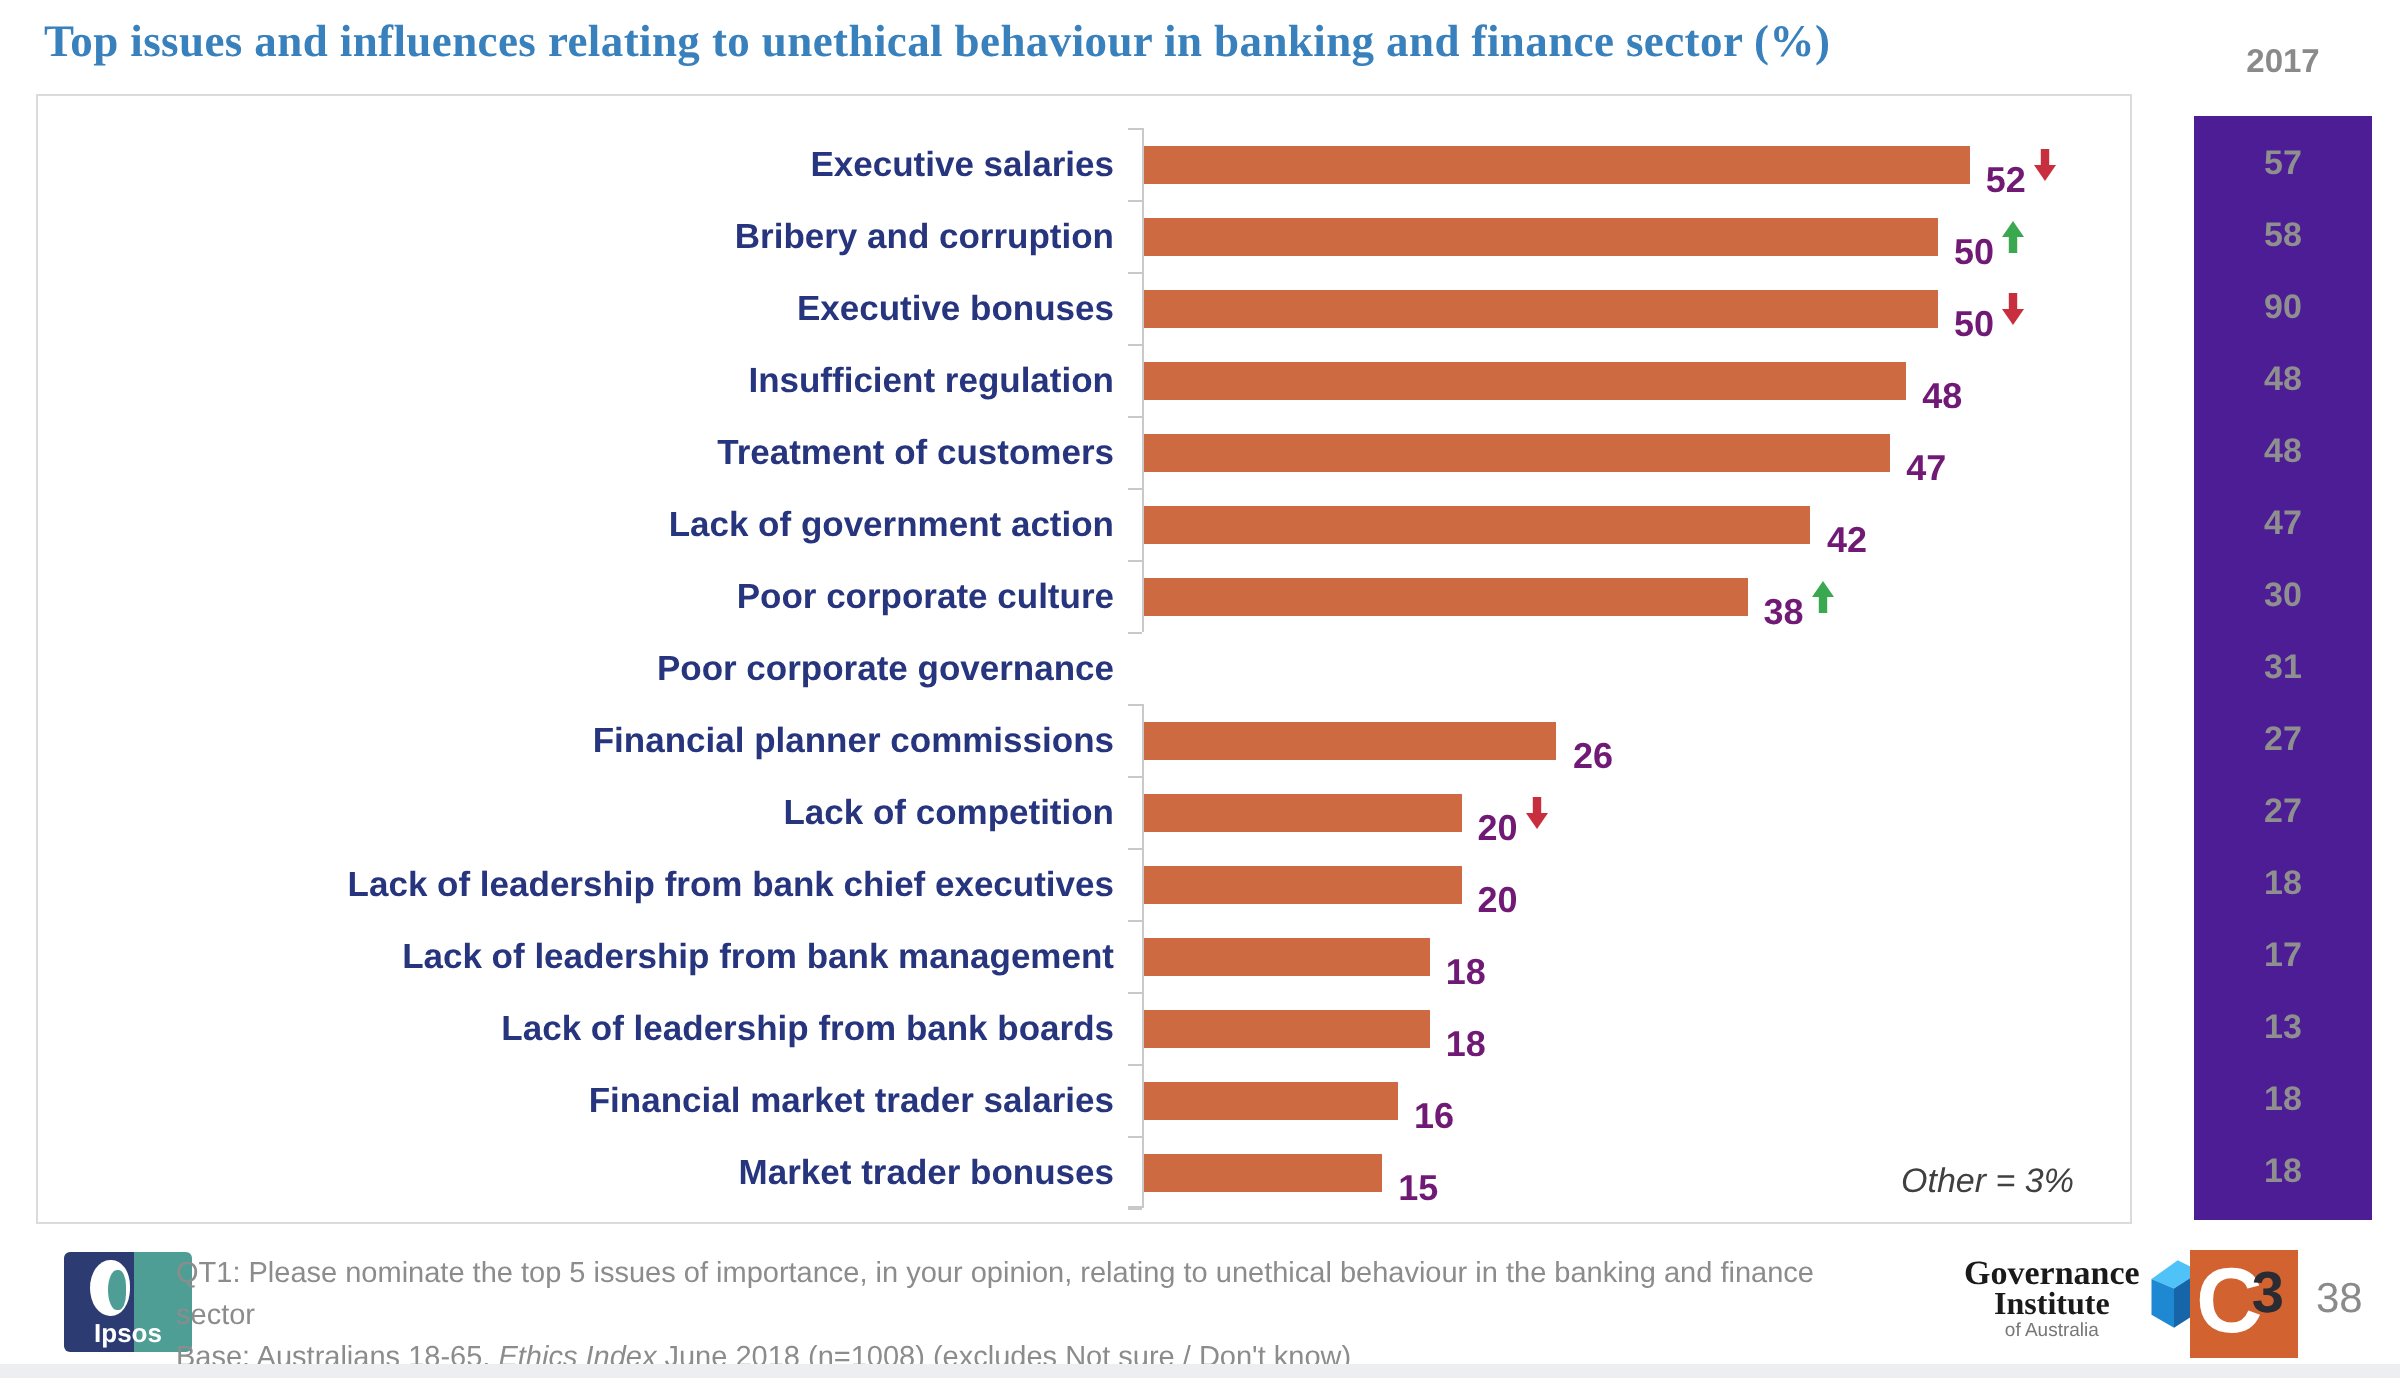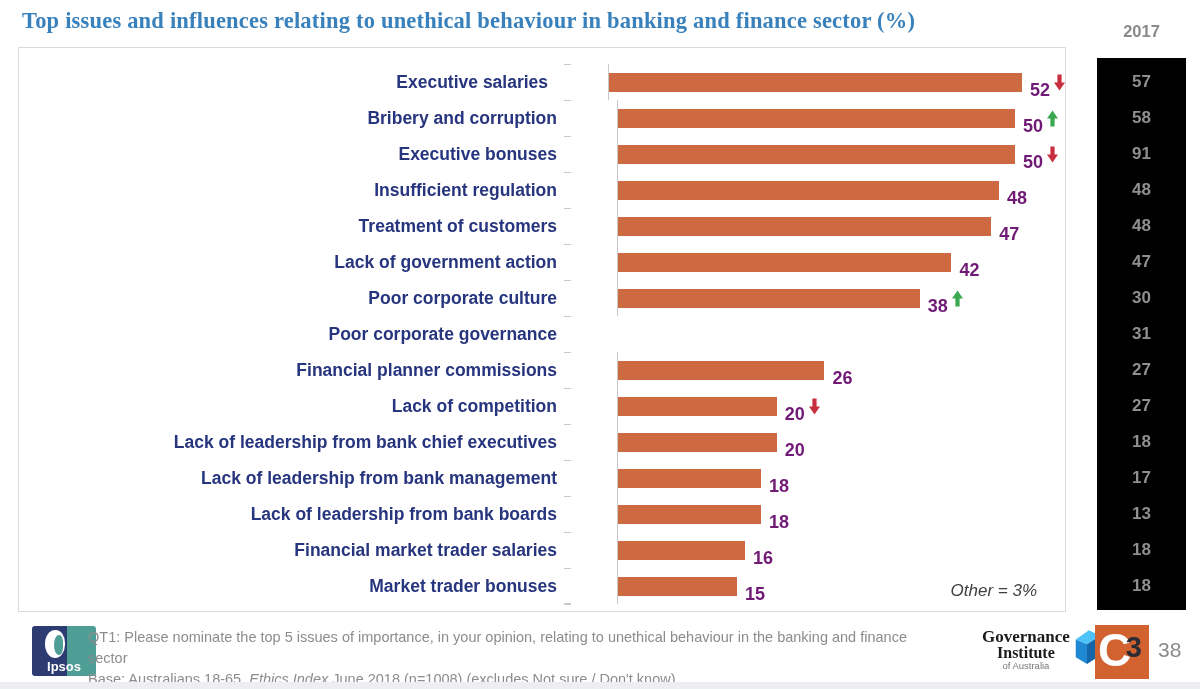--- a/index.html
+++ b/index.html
@@ -10,36 +10,36 @@
          font-family:"Liberation Serif", serif;font-weight:bold;font-size:22.5px;
          color:#3981BC;letter-spacing:0.2px;}
 
   .year-header{position:absolute;left:1097px;top:22px;width:89px;text-align:center;
                font-size:16.5px;font-weight:bold;color:#8A8A8A;}
 
   .chart-box{position:absolute;left:18px;top:47px;width:1048px;height:565px;
              border:1.5px solid #DBDBDB;background:#fff;box-sizing:border-box;}
 
   .rows{position:absolute;left:0;top:16px;width:100%;}
-  .row{position:relative;display:flex;align-items:center;height:36px;gap:46px;}
+  .row{position:relative;display:flex;align-items:center;height:36px;}
   .row::before{content:'';position:absolute;left:545px;top:-0.5px;width:7px;height:1.5px;background:#C9C9C9;}
   .rows::after{content:'';position:absolute;left:545px;bottom:-0.5px;width:7px;height:1.5px;background:#C9C9C9;}
   .row-label{width:538px;padding-right:14px;text-align:right;
              font-size:17.5px;font-weight:bold;color:#27357E;}
   .bar-area{flex:1;display:flex;align-items:center;height:100%;
             border-left:1.5px solid #C9C9C9;}
   .bar{height:19px;}
   .value{margin-left:8px;font-size:18px;font-weight:bold;color:#701a75;margin-top:16px;}
   .arrow{margin-left:4px;flex:0 0 auto;}
 
   .other-note{position:absolute;right:28px;bottom:10px;font-size:17px;font-style:italic;
               font-weight:500;color:#404040;}
 
   .year-col{position:absolute;left:1097px;top:58px;width:89px;height:546px;
-            background:#000000;padding-top:6px;box-sizing:content-box;}
+            background:#4c1d95;padding-top:6px;box-sizing:content-box;}
   .year-cell{height:36px;line-height:36px;text-align:center;
              font-size:17px;font-weight:bold;color:#8F8F8F;}
 
   .footer-text{position:absolute;left:88px;top:627px;width:860px;
                font-size:14.5px;color:#8C8C8C;line-height:21px;}
   .footer-text .it{font-style:italic;}
 
   .ipsos-logo{position:absolute;left:32px;top:626px;width:64px;height:50px;border-radius:3px;
               overflow:hidden;}
   .ipsos-left{position:absolute;left:0;top:0;width:55%;height:100%;background:#2C3C72;}
@@ -194,21 +194,21 @@
             <div class="value">15</div>
           </div>
         </div>
       </div>
     <div class="other-note">Other = 3%</div>
   </div>
 
   <div class="year-col" id="yearCol">
       <div class="year-cell">57</div>
       <div class="year-cell">58</div>
-      <div class="year-cell">91</div>
+      <div class="year-cell">90</div>
       <div class="year-cell">48</div>
       <div class="year-cell">48</div>
       <div class="year-cell">47</div>
       <div class="year-cell">30</div>
       <div class="year-cell">31</div>
       <div class="year-cell">27</div>
       <div class="year-cell">27</div>
       <div class="year-cell">18</div>
       <div class="year-cell">17</div>
       <div class="year-cell">13</div>

